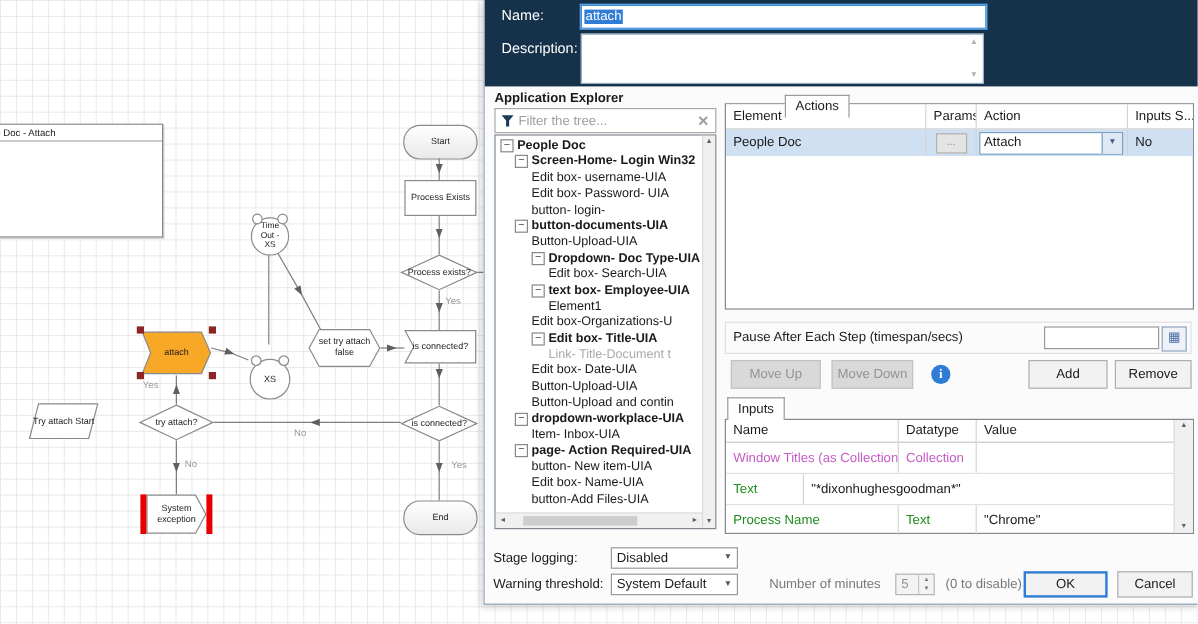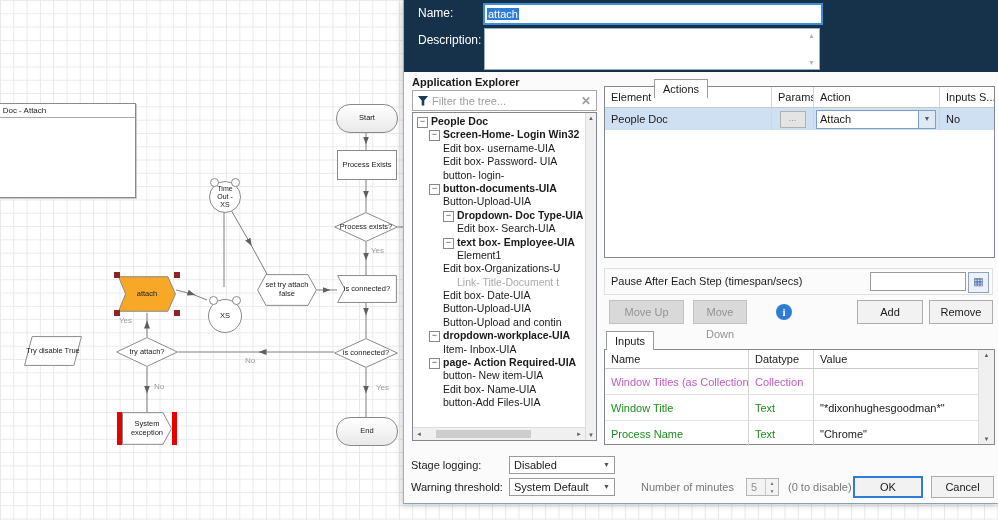--- a/index.html
+++ b/index.html
@@ -210,21 +210,21 @@
     <svg class="shape" viewBox="0 0 100 50" preserveAspectRatio="none">
         <polygon points="50,1 99,25 50,49 1,25"></polygon>
       </svg>
     <span class="nlabel">try attach?</span>
   </div>
 
   <div class="node" style="left:24px;top:336px;width:58px;height:30px;">
     <svg class="shape" viewBox="0 0 100 50" preserveAspectRatio="none">
         <polygon points="14,1 99,1 86,49 1,49"></polygon>
       </svg>
-    <span class="nlabel">Try disable True</span>
+    <span class="nlabel">Try attach Start</span>
   </div>
 
   <div class="node" style="left:117px;top:412px;width:60px;height:33px;">
     <span class="sysx-bar" style="left:0;"></span>
     <span class="sysx-bar" style="right:0;"></span>
     <svg class="shape" viewBox="0 0 100 50" preserveAspectRatio="none" style="left:5px;right:5px;width:calc(100% - 10px);">
         <polygon points="1,1 82,1 99,25 82,49 1,49"></polygon>
       </svg>
     <span class="nlabel">System exception</span>
   </div>
@@ -273,20 +273,21 @@
       <div class="trow lvl2"><span>Edit box- username-UIA</span></div>
       <div class="trow lvl2"><span>Edit box- Password- UIA</span></div>
       <div class="trow lvl2"><span>button- login-</span></div>
       <div class="trow b lvl1"><span class="exp">−</span><span>button-documents-UIA</span></div>
       <div class="trow lvl2"><span>Button-Upload-UIA</span></div>
       <div class="trow b lvl2"><span class="exp">−</span><span>Dropdown- Doc Type-UIA</span></div>
       <div class="trow lvl3"><span>Edit box- Search-UIA</span></div>
       <div class="trow b lvl2"><span class="exp">−</span><span>text box- Employee-UIA</span></div>
       <div class="trow lvl3"><span>Element1</span></div>
       <div class="trow lvl2"><span>Edit box-Organizations-U</span></div>
+      <div class="trow b lvl2"><span class="exp">−</span><span>Edit box- Title-UIA</span></div>
       <div class="trow gray lvl3"><span>Link- Title-Document t</span></div>
       <div class="trow lvl2"><span>Edit box- Date-UIA</span></div>
       <div class="trow lvl2"><span>Button-Upload-UIA</span></div>
       <div class="trow lvl2"><span>Button-Upload and contin</span></div>
       <div class="trow b lvl1"><span class="exp">−</span><span>dropdown-workplace-UIA</span></div>
       <div class="trow lvl2"><span>Item- Inbox-UIA</span></div>
       <div class="trow b lvl1"><span class="exp">−</span><span>page- Action Required-UIA</span></div>
       <div class="trow lvl2"><span>button- New item-UIA</span></div>
       <div class="trow lvl2"><span>Edit box- Name-UIA</span></div>
       <div class="trow lvl2"><span>button-Add Files-UIA</span></div>
@@ -327,41 +328,40 @@
     </div>
   </div>
 
   <div class="pause-strip">
     <span style="position:absolute;left:6px;top:6px;">Pause After Each Step (timespan/secs)</span>
     <span class="pause-input"></span>
     <span class="calc-btn">▦</span>
   </div>
 
   <div class="btn disabled" style="left:205px;top:300px;width:75px;">Move Up</div>
-  <div class="btn disabled" style="left:289px;top:300px;width:54px;">Move Down</div>
+  <div class="btn disabled" style="left:289px;top:300px;width:68px;">Move Down</div>
   <div class="info-i" style="left:372px;top:304px;">i</div>
   <div class="btn" style="left:453px;top:300px;width:66px;">Add</div>
   <div class="btn" style="left:525px;top:300px;width:64px;">Remove</div>
 
   <div class="tab" style="left:202px;top:331px;">
     <span>Inputs</span>
   </div>
   <div class="gridtbl" style="left:200px;top:349px;width:389px;height:94px;">
     <div class="gt-head">
       <span class="hc" style="width:144px;height:18px;line-height:18px;">Name</span>
       <span class="hc" style="width:65px;height:18px;line-height:18px;">Datatype</span>
       <span class="hc" style="width:163px;height:18px;line-height:18px;border-right:none;">Value</span>
     </div>
     <div class="gt-row" style="height:25px;border-bottom:1px solid #e2e2e2;">
       <span class="c magenta" style="width:144px;">Window Titles (as Collection)</span>
       <span class="c magenta" style="width:65px;">Collection</span>
       <span class="c" style="width:163px;border-right:none;"></span>
     </div>
     <div class="gt-row" style="height:25px;border-bottom:1px solid #e2e2e2;">
-      <span class="c green" style="width:144px;">Window Title</span>
       <span class="c green" style="width:65px;">Text</span>
       <span class="c" style="width:163px;border-right:none;">"*dixonhughesgoodman*"</span>
     </div>
     <div class="gt-row" style="height:25px;">
       <span class="c green" style="width:144px;">Process Name</span>
       <span class="c green" style="width:65px;">Text</span>
       <span class="c" style="width:163px;border-right:none;">"Chrome"</span>
     </div>
     <div class="vsb" style="width:16px;">
         <span>▲</span>

